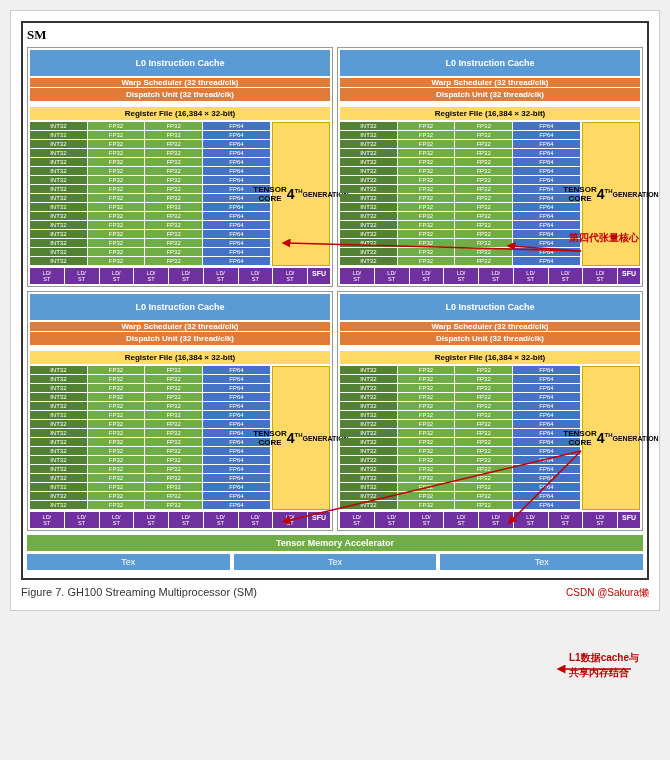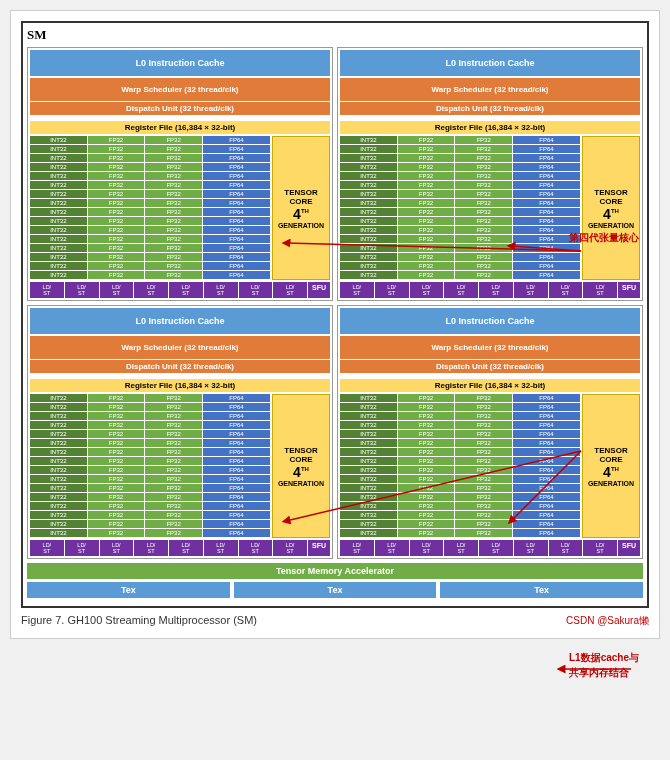--- a/index.html
+++ b/index.html
@@ -60,21 +60,21 @@
       font-weight: bold;
       padding: 8px;
       margin-bottom: 2px;
     }
     .warp-scheduler {
       background: #e07b39;
       color: white;
       text-align: center;
       font-size: 8px;
       font-weight: bold;
-      padding: 7px;
+      padding: 0;
       margin-bottom: 1px;
     }
     .dispatch-unit {
       background: #e07b39;
       color: white;
       text-align: center;
       font-size: 8px;
       font-weight: bold;
       padding: 2px;
       margin-bottom: 6px;
@@ -127,21 +127,21 @@
     }
     .tensor-core-label {
       background: #ffd966;
       border: 1px solid #c9a800;
       color: black;
       font-size: 8px;
       font-weight: bold;
       text-align: center;
       padding: 4px 3px;
       display: flex;
-      flex-direction: column;
+      flex-direction: row;
       align-items: center;
       justify-content: center;
       width: 58px;
       min-width: 58px;
     }
     .tensor-core-label sup {
       font-size: 6px;
     }
     .bottom-row {
       display: flex;
@@ -188,21 +188,21 @@
       display: flex;
       gap: 4px;
       justify-content: space-between;
       margin-bottom: 4px;
     }
     .tex-unit {
       background: #5b9bd5;
       color: white;
       text-align: center;
       font-size: 9px;
-      font-weight: bold;
+      font-weight: normal;
       padding: 3px;
       flex: 1;
     }
     .figure-caption {
       font-size: 11px;
       color: #333;
       margin-top: 6px;
       display: flex;
       justify-content: space-between;
       align-items: flex-start;

